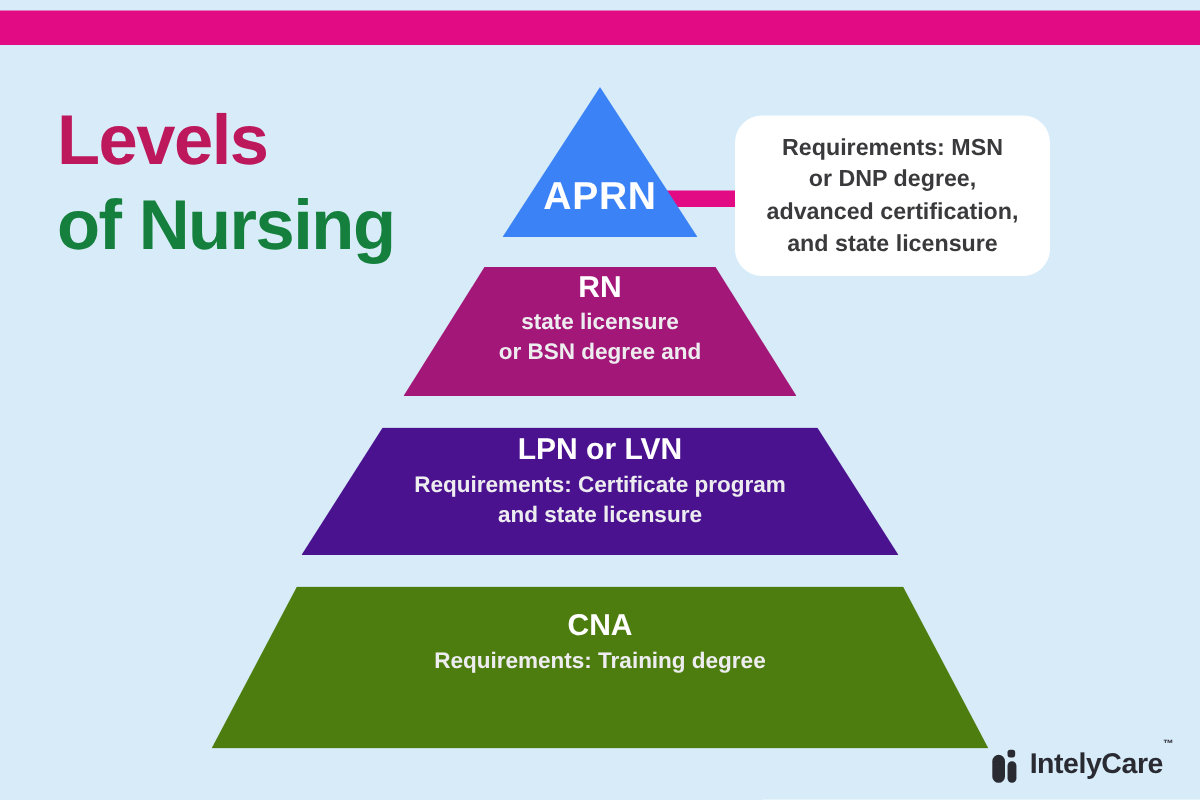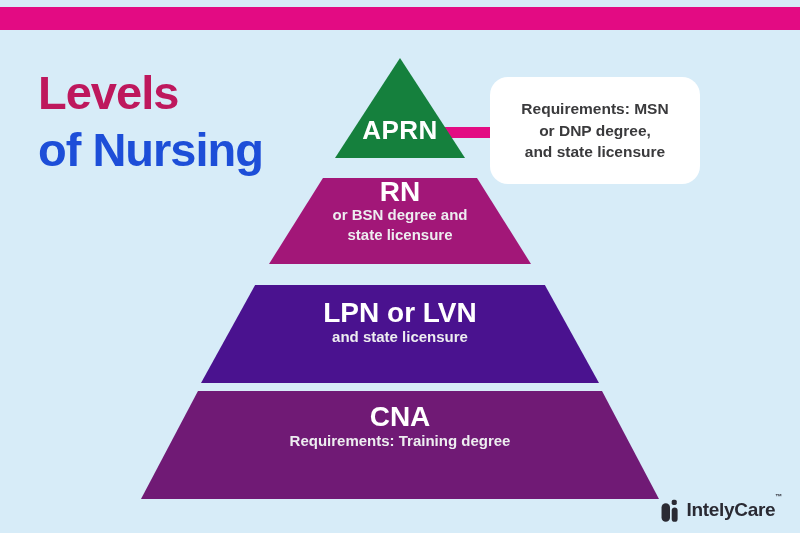--- a/index.html
+++ b/index.html
@@ -53,31 +53,31 @@
   .level-rn {
     left: 269px; top: 178px;
     width: 262px; height: 85px;
     clip-path: polygon(20.6% 0, 79.4% 0, 100% 100%, 0 100%);
     padding-top: 1px;
   }
   .level-lpn {
     left: 201px; top: 285px;
     width: 398px; height: 84px;
     clip-path: polygon(13.6% 0, 86.4% 0, 100% 100%, 0 100%);
-    padding-top: 14px;
+    padding-top: 1px;
   }
   .level-cna {
     left: 141px; top: 391px;
     width: 518px; height: 96px;
     clip-path: polygon(11% 0, 89% 0, 100% 100%, 0 100%);
     padding-top: 12px;
   }
   .level-heading {
     font-weight: bold;
-    font-size: 28px;
+    font-size: 20px;
     line-height: 28px;
   }
   .level-rn .level-heading { line-height: 26px; }
   .req-line {
     font-weight: bold;
     font-size: 15px;
     line-height: 19.5px;
     color: #EDEDF0;
   }
   .callout {
@@ -117,47 +117,49 @@
 </style>
 </head>
 <body>
 
 <div class="stage">
 
   <div class="top-bar" style="background-color: rgb(227, 11, 131);"></div>
 
   <div class="title">
     <div style="color: #be185d;">Levels</div>
-    <div style="color: #1d4ed8;">of Nursing</div>
+    <div style="color: #15803d;">of Nursing</div>
   </div>
 
   <div class="connector" style="background-color: rgb(227, 11, 131);"></div>
 
-  <div class="level level-aprn" style="background-color: #15803d;">
+  <div class="level level-aprn" style="background-color: #3b82f6;">
     <div class="aprn-label">APRN</div>
   </div>
 
   <div class="callout" style="background-color: rgb(255, 255, 255); color: rgb(58, 58, 60);">
     <div class="callout-line">Requirements: MSN</div>
     <div class="callout-line">or DNP degree,</div>
+    <div class="callout-line">advanced certification,</div>
     <div class="callout-line">and state licensure</div>
   </div>
 
   <div class="level level-rn" style="background-color: rgb(162, 23, 120);">
     <div class="level-heading">RN</div>
+    <div class="req-line">state licensure</div>
     <div class="req-line">or BSN degree and</div>
-    <div class="req-line">state licensure</div>
   </div>
 
   <div class="level level-lpn" style="background-color: rgb(74, 18, 143);">
     <div class="level-heading">LPN or LVN</div>
+    <div class="req-line">Requirements: Certificate program</div>
     <div class="req-line">and state licensure</div>
   </div>
 
-  <div class="level level-cna" style="background-color: #701a75;">
+  <div class="level level-cna" style="background-color: #4d7c0f;">
     <div class="level-heading">CNA</div>
     <div class="req-line">Requirements: Training degree</div>
   </div>
 
   <div class="logo" style="color: rgb(42, 42, 51);">
     <svg width="22" height="26" viewBox="0 0 26 30" fill="currentColor" aria-hidden="true">
       <rect x="15" y="3" width="6" height="6" rx="2"></rect>
       <rect x="3" y="7" width="10" height="22" rx="5"></rect>
       <rect x="15" y="12" width="7" height="17" rx="3.5"></rect>
     </svg>

